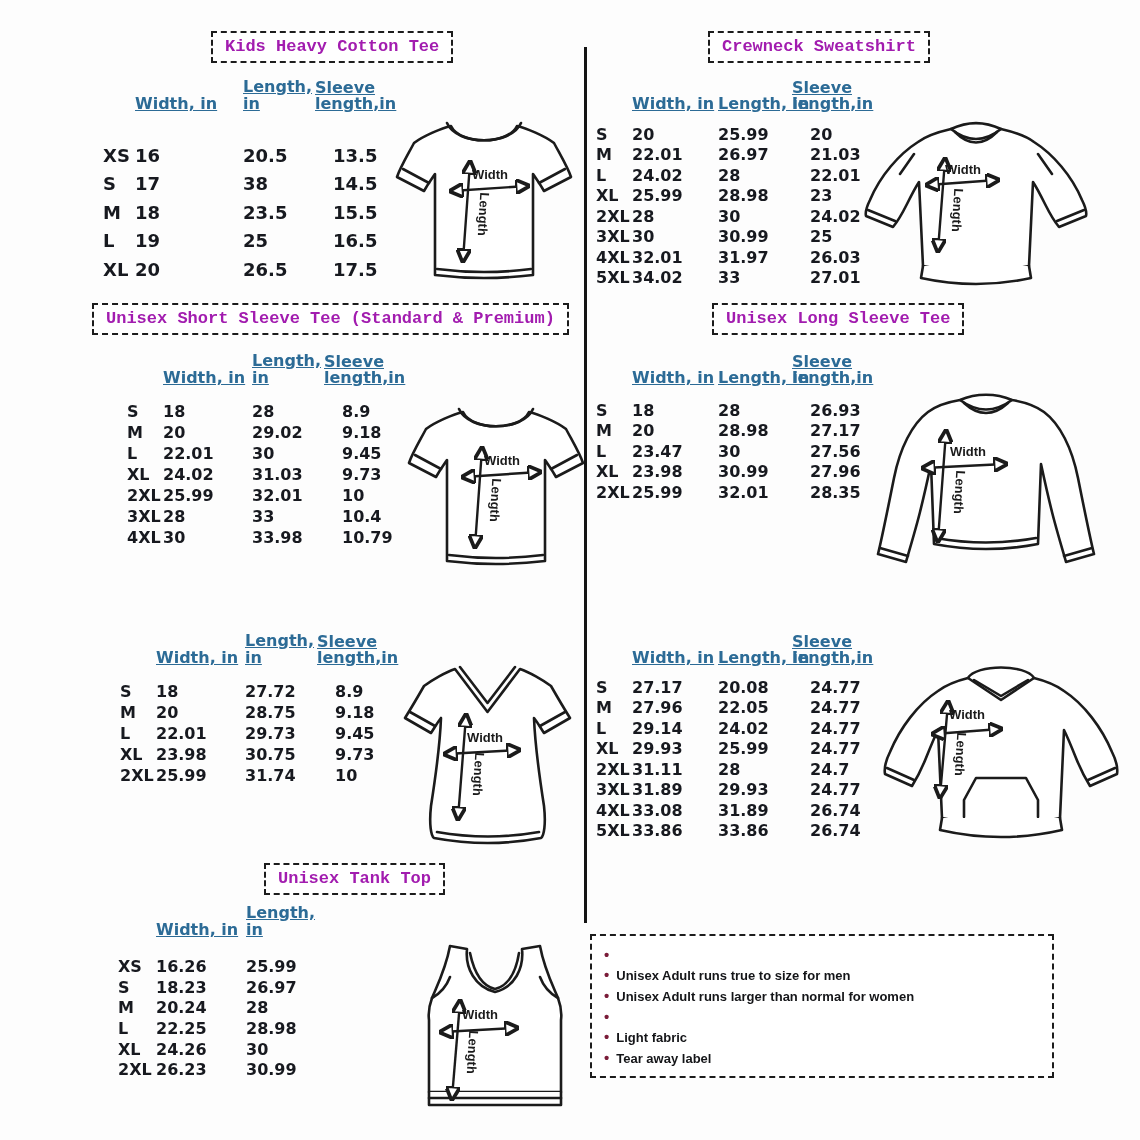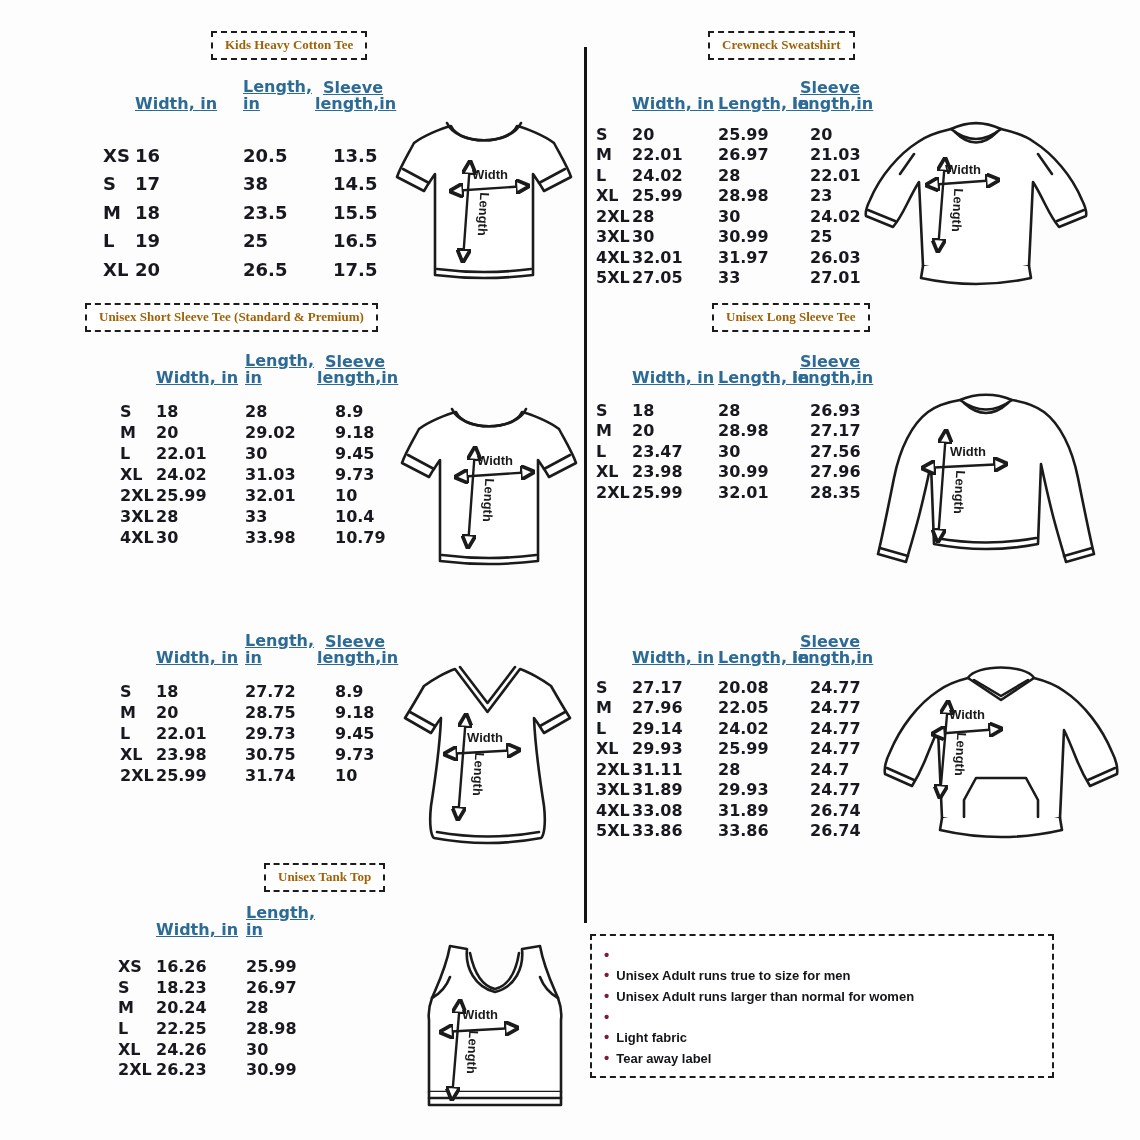--- a/index.html
+++ b/index.html
@@ -5,28 +5,28 @@
   * { margin:0; padding:0; box-sizing:border-box; }
   html,body { width:1140px; height:1140px; }
   body {
     position:relative; background:#fdfdfd; overflow:hidden;
     font-family:"DejaVu Sans","Liberation Sans",sans-serif; color:#17191f;
   }
   .panel { position:absolute; }
   .title-box {
     position:absolute; white-space:nowrap;
     border:2.5px dashed #1c1c1c; background:#fff;
-    color:#a16207; font-family:Liberation Serif, serif;
-    font-weight:bold; font-size:13px; padding:4px 12px 5px;
+    color:#a21caf; font-family:Liberation Mono, monospace;
+    font-weight:bold; font-size:17px; padding:4px 12px 5px;
   }
   .thead { position:absolute; display:flex; align-items:flex-end; height:34px;
            color:#2c6b96; font-weight:bold; font-size:16px; }
   .thead span { flex-shrink:0;text-decoration:underline; }
   .h { line-height:17px; }
-  .h-sleeve { text-align:center; width:76px; margin-left:-18px; }
+  .h-sleeve { width:76px; margin-left:-18px; }
   .h-sleeve span { display:block; line-height:16px; }
   .rows { position:absolute; display:flex; flex-direction:column; font-weight:bold; }
   .row { display:flex; align-items:center; }
   .row span { flex-shrink:0; }
   
   .t-kids .cs{width:32px} .t-kids .cw{width:108px} .t-kids .cl{width:90px}
   .t-kids .row{height:28.5px; font-size:18px}
   .t-ld .cs{width:36px} .t-ld .cw{width:89px} .t-ld .cl{width:90px}
   .t-ld .row{height:21px; font-size:16px}
   .t-r .cs{width:36px} .t-r .cw{width:86px} .t-r .cl{width:92px}
@@ -168,21 +168,21 @@
       <span class="csl">25</span>
     </div>
       <div class="row">
       <span class="cs">4XL</span>
       <span class="cw">32.01</span>
       <span class="cl">31.97</span>
       <span class="csl">26.03</span>
     </div>
       <div class="row">
       <span class="cs">5XL</span>
-      <span class="cw">27.05</span>
+      <span class="cw">34.02</span>
       <span class="cl">33</span>
       <span class="csl">27.01</span>
     </div>
     </div>
   <svg class="garment" style="left:266px;top:90px" width="240" height="188" viewBox="0 0 240 188">
     <defs>
         <marker id="m2" viewBox="0 0 10 10" refX="8" refY="5" markerWidth="6" markerHeight="6" orient="auto-start-reverse">
           <path d="M0,0 L10,5 L0,10 Z" fill="#1b1b1b" stroke="none"></path>
         </marker>
       </defs>
@@ -196,21 +196,21 @@
     </g>
     <g>
       <line x1="72" y1="67" x2="141" y2="62" marker-start="url(#m2)" marker-end="url(#m2)"></line>
       <line x1="89" y1="42" x2="82" y2="132" marker-start="url(#m2)" marker-end="url(#m2)"></line>
       <text x="107" y="56" text-anchor="middle">Width</text>
       <text x="97" y="92" text-anchor="middle" transform="rotate(93 97 92)">Length</text>
     </g>
   </svg>
 </section>
 
-<section class="panel t-ld" style="left:85px;top:300px;width:498px;height:278px">
+<section class="panel t-ld" style="left:92px;top:300px;width:498px;height:278px">
   <div class="title-box" style="left:0px;top:3px">Unisex Short Sleeve Tee (Standard &amp; Premium)</div>
   <div class="thead" style="left:35px;top:52px">
     <span class="cs"></span>
     <span class="h cw">Width, in</span>
     <span class="h cl">Length, in</span>
     <span class="h h-sleeve">
         <span>Sleeve</span>
         <span>length,in</span>
       </span>
   </div>

